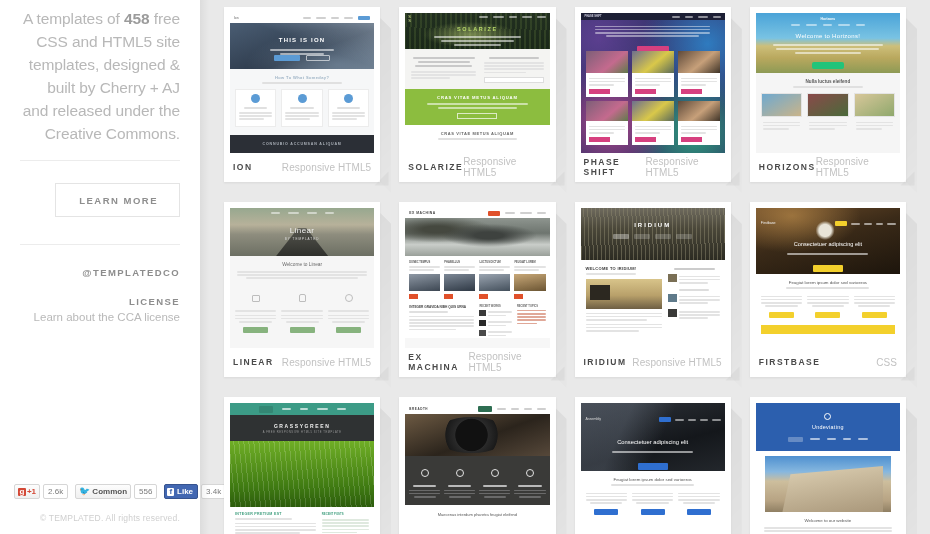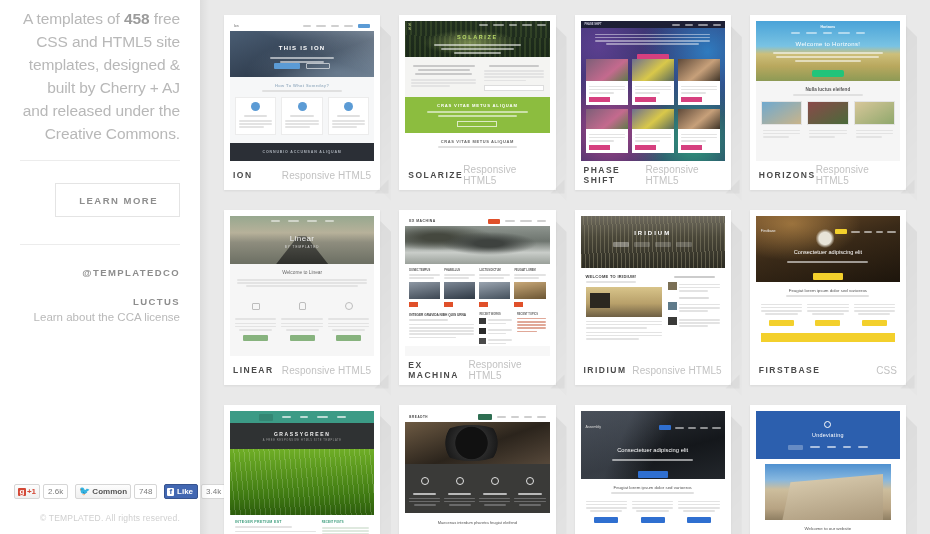--- a/index.html
+++ b/index.html
@@ -91,21 +91,21 @@
   .fb-like {
     background:#4267b2; border-color:#36538f; color:#fff; font-weight:700;
     padding:0 4px 0 2px;
   }
   .fb-f { font-weight:700; background:#fff; color:#4267b2; border-radius:1px; padding:0 2px; margin-right:3px; }
   .copyright { color:#cfcfcf; font-size:8.5px; text-align:right; letter-spacing:0.2px; }
 
   
   .main {
     flex:1; height:534px; overflow:hidden;
-    padding:15px 24px 0 24px;
+    padding:7px 24px 0 24px;
     position:relative;
   }
   .grid {
     display:grid;
     grid-template-columns:repeat(4, 1fr);
     column-gap:19px;
     row-gap:20px;
   }
   .card {
     position:relative;
@@ -262,38 +262,38 @@
       <span class="learn-more">LEARN MORE</span>
     </div>
 
     <div class="sep"></div>
 
     <nav class="links">
       <div class="link-block">
         <div class="link-title">@TEMPLATEDCO</div>
       </div>
       <div class="link-block">
-        <div class="link-title">LUCTUS</div>
+        <div class="link-title">LICENSE</div>
         <div class="link-sub">Learn about the CCA license</div>
       </div>
     </nav>
 
     <div class="sidebar-bottom">
       <div class="social">
         <span class="sbtn gplus">
             <span class="g">g</span>
             <span>+1</span>
           </span>
         <span class="sbtn count">2.6k</span>
 
         <span class="sbtn">
             <span class="tw-ico">🐦</span>
             <span>Common</span>
           </span>
-        <span class="sbtn count">748</span>
+        <span class="sbtn count">556</span>
 
         <span class="sbtn fb-like">
             <span class="fb-f">f</span>
             <span>Like</span>
           </span>
         <span class="sbtn count">3.4k</span>
       </div>
       <div class="copyright">© TEMPLATED. All rights reserved.</div>
     </div>
   </aside>

